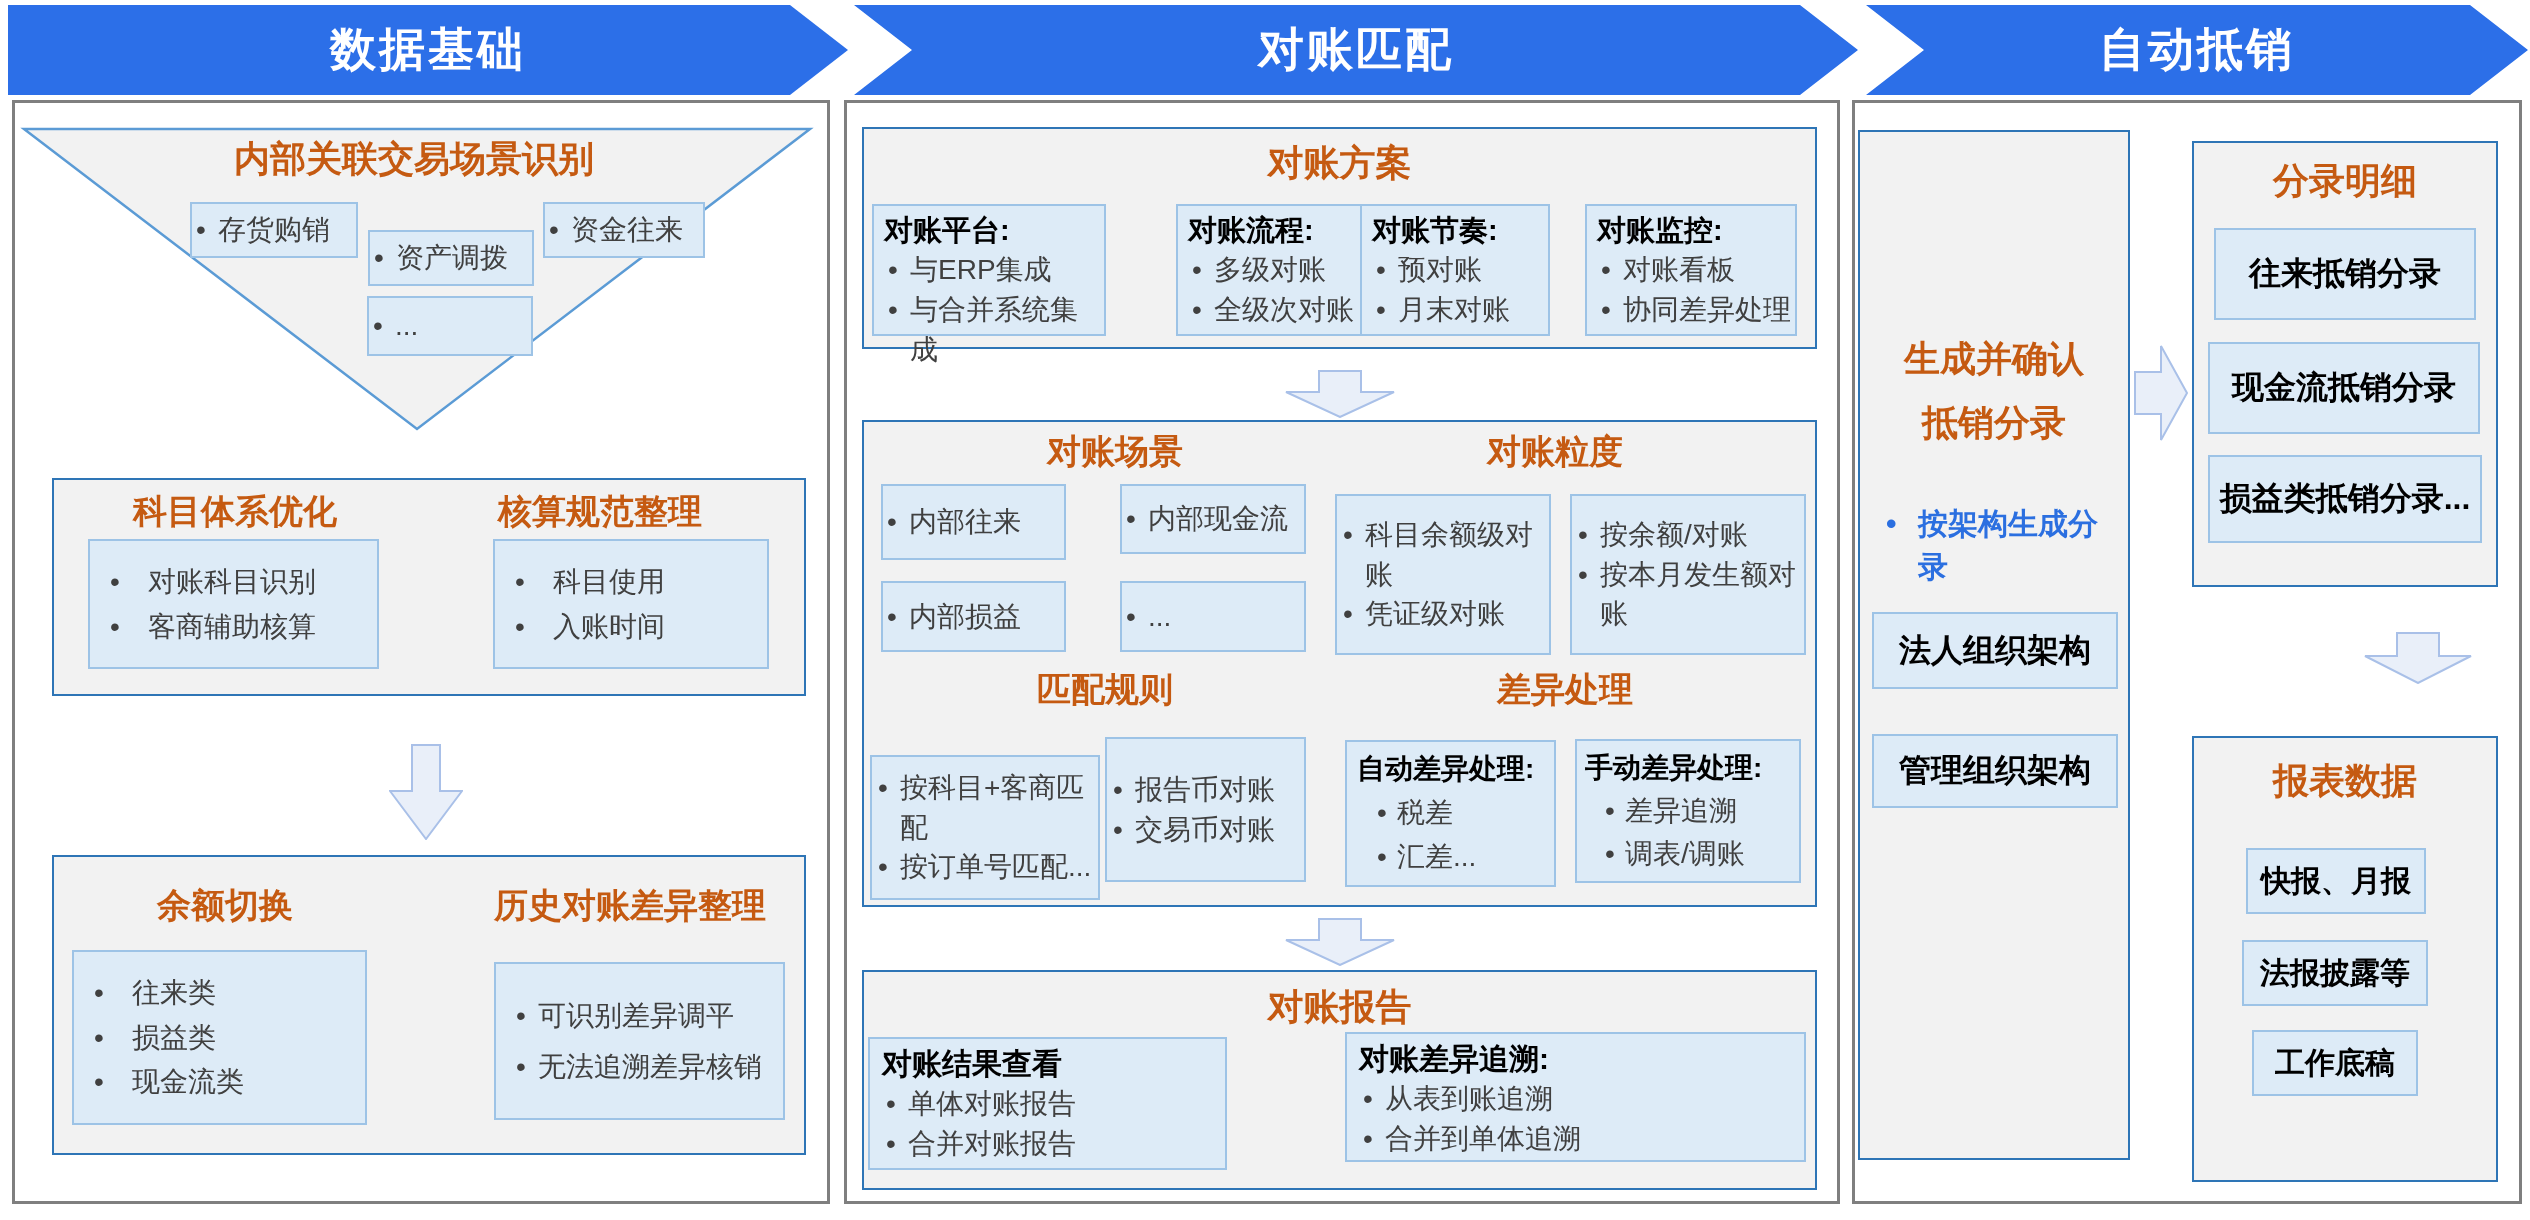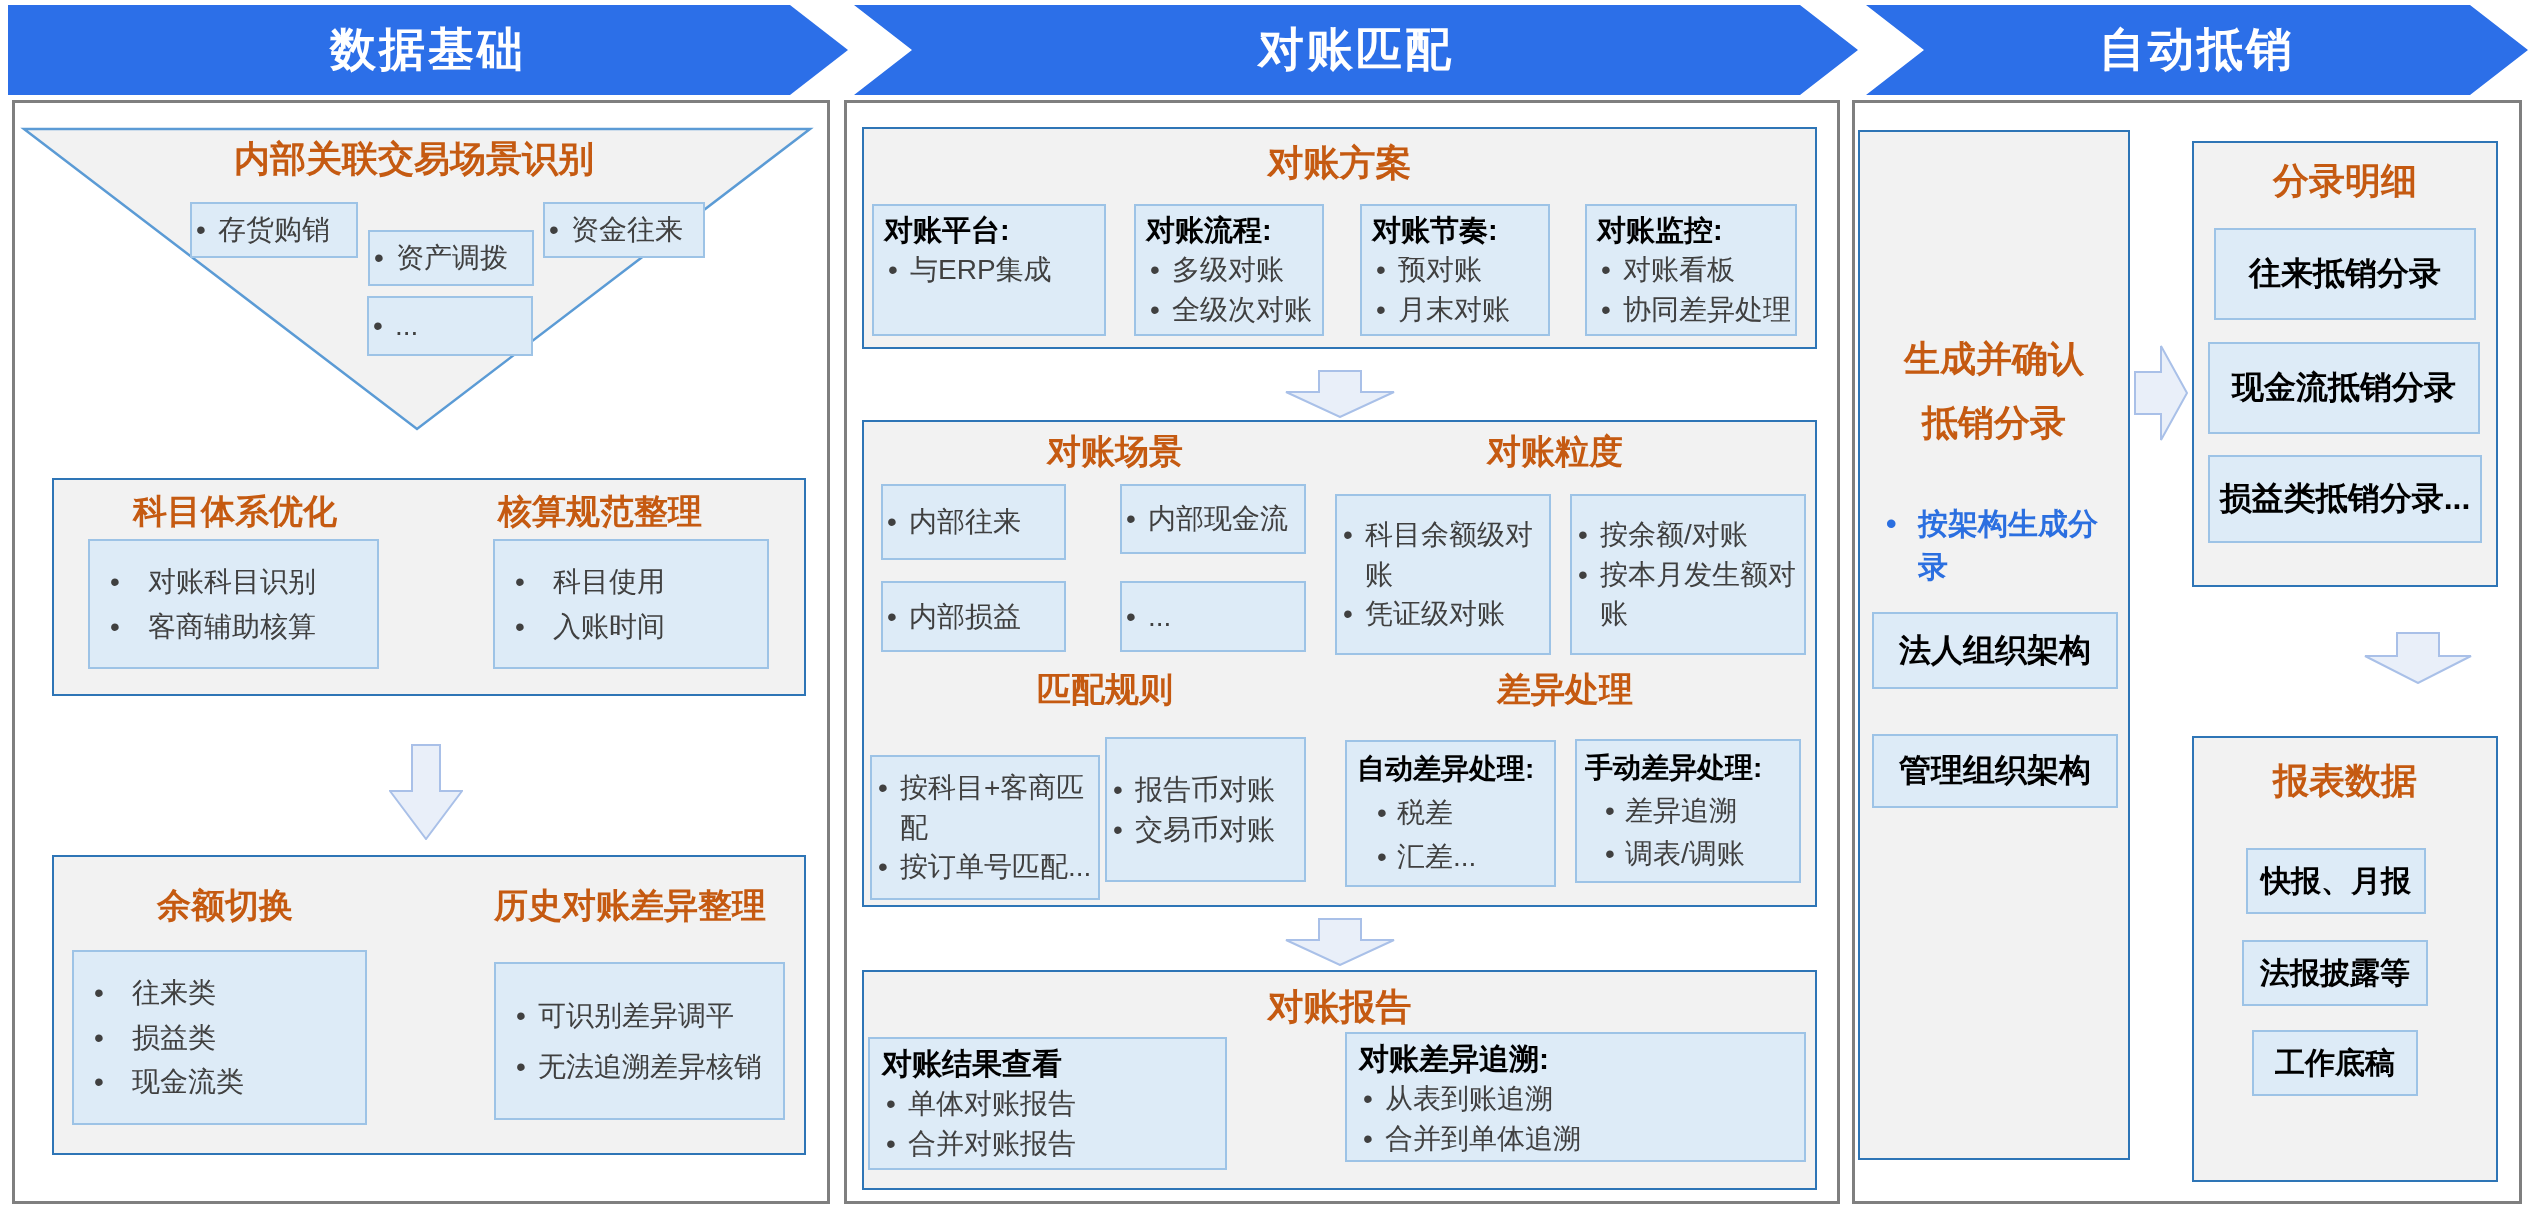--- a/index.html
+++ b/index.html
@@ -134,22 +134,23 @@
     <div class="bi bi-wide" style="padding-left:42px;">无法追溯差异核销</div>
   </div>
 </div>
 
 <div class="sect" style="left:862px;top:127px;width:955px;height:222px;"></div>
 <div class="ot ot-36" style="left:862px;top:142px;width:955px;">对账方案</div>
 
 <div class="lb" style="left:872px;top:204px;width:234px;height:132px;padding:4px 0 4px 10px;justify-content:flex-start;">
   <div class="bold-black">对账平台:</div>
   <div class="bi bi-tight">与ERP集成</div>
-</div>
-<div class="lb" style="left:1134px;top:204px;width:190px;height:132px;padding:4px 0 8px 10px;justify-content:flex-start;">
+  <div class="bi bi-tight">与合并系统集成</div>
+</div>
+<div class="lb" style="left:1176px;top:204px;width:190px;height:132px;padding:4px 0 8px 10px;justify-content:flex-start;">
   <div class="bold-black">对账流程:</div>
   <div class="bi bi-tight">多级对账</div>
   <div class="bi bi-tight">全级次对账</div>
 </div>
 <div class="lb" style="left:1360px;top:204px;width:190px;height:132px;padding:4px 0 4px 10px;justify-content:flex-start;">
   <div class="bold-black">对账节奏:</div>
   <div class="bi bi-tight">预对账</div>
   <div class="bi bi-tight">月末对账</div>
 </div>
 <div class="lb" style="left:1585px;top:204px;width:212px;height:132px;padding:4px 0 4px 10px;justify-content:flex-start;">

